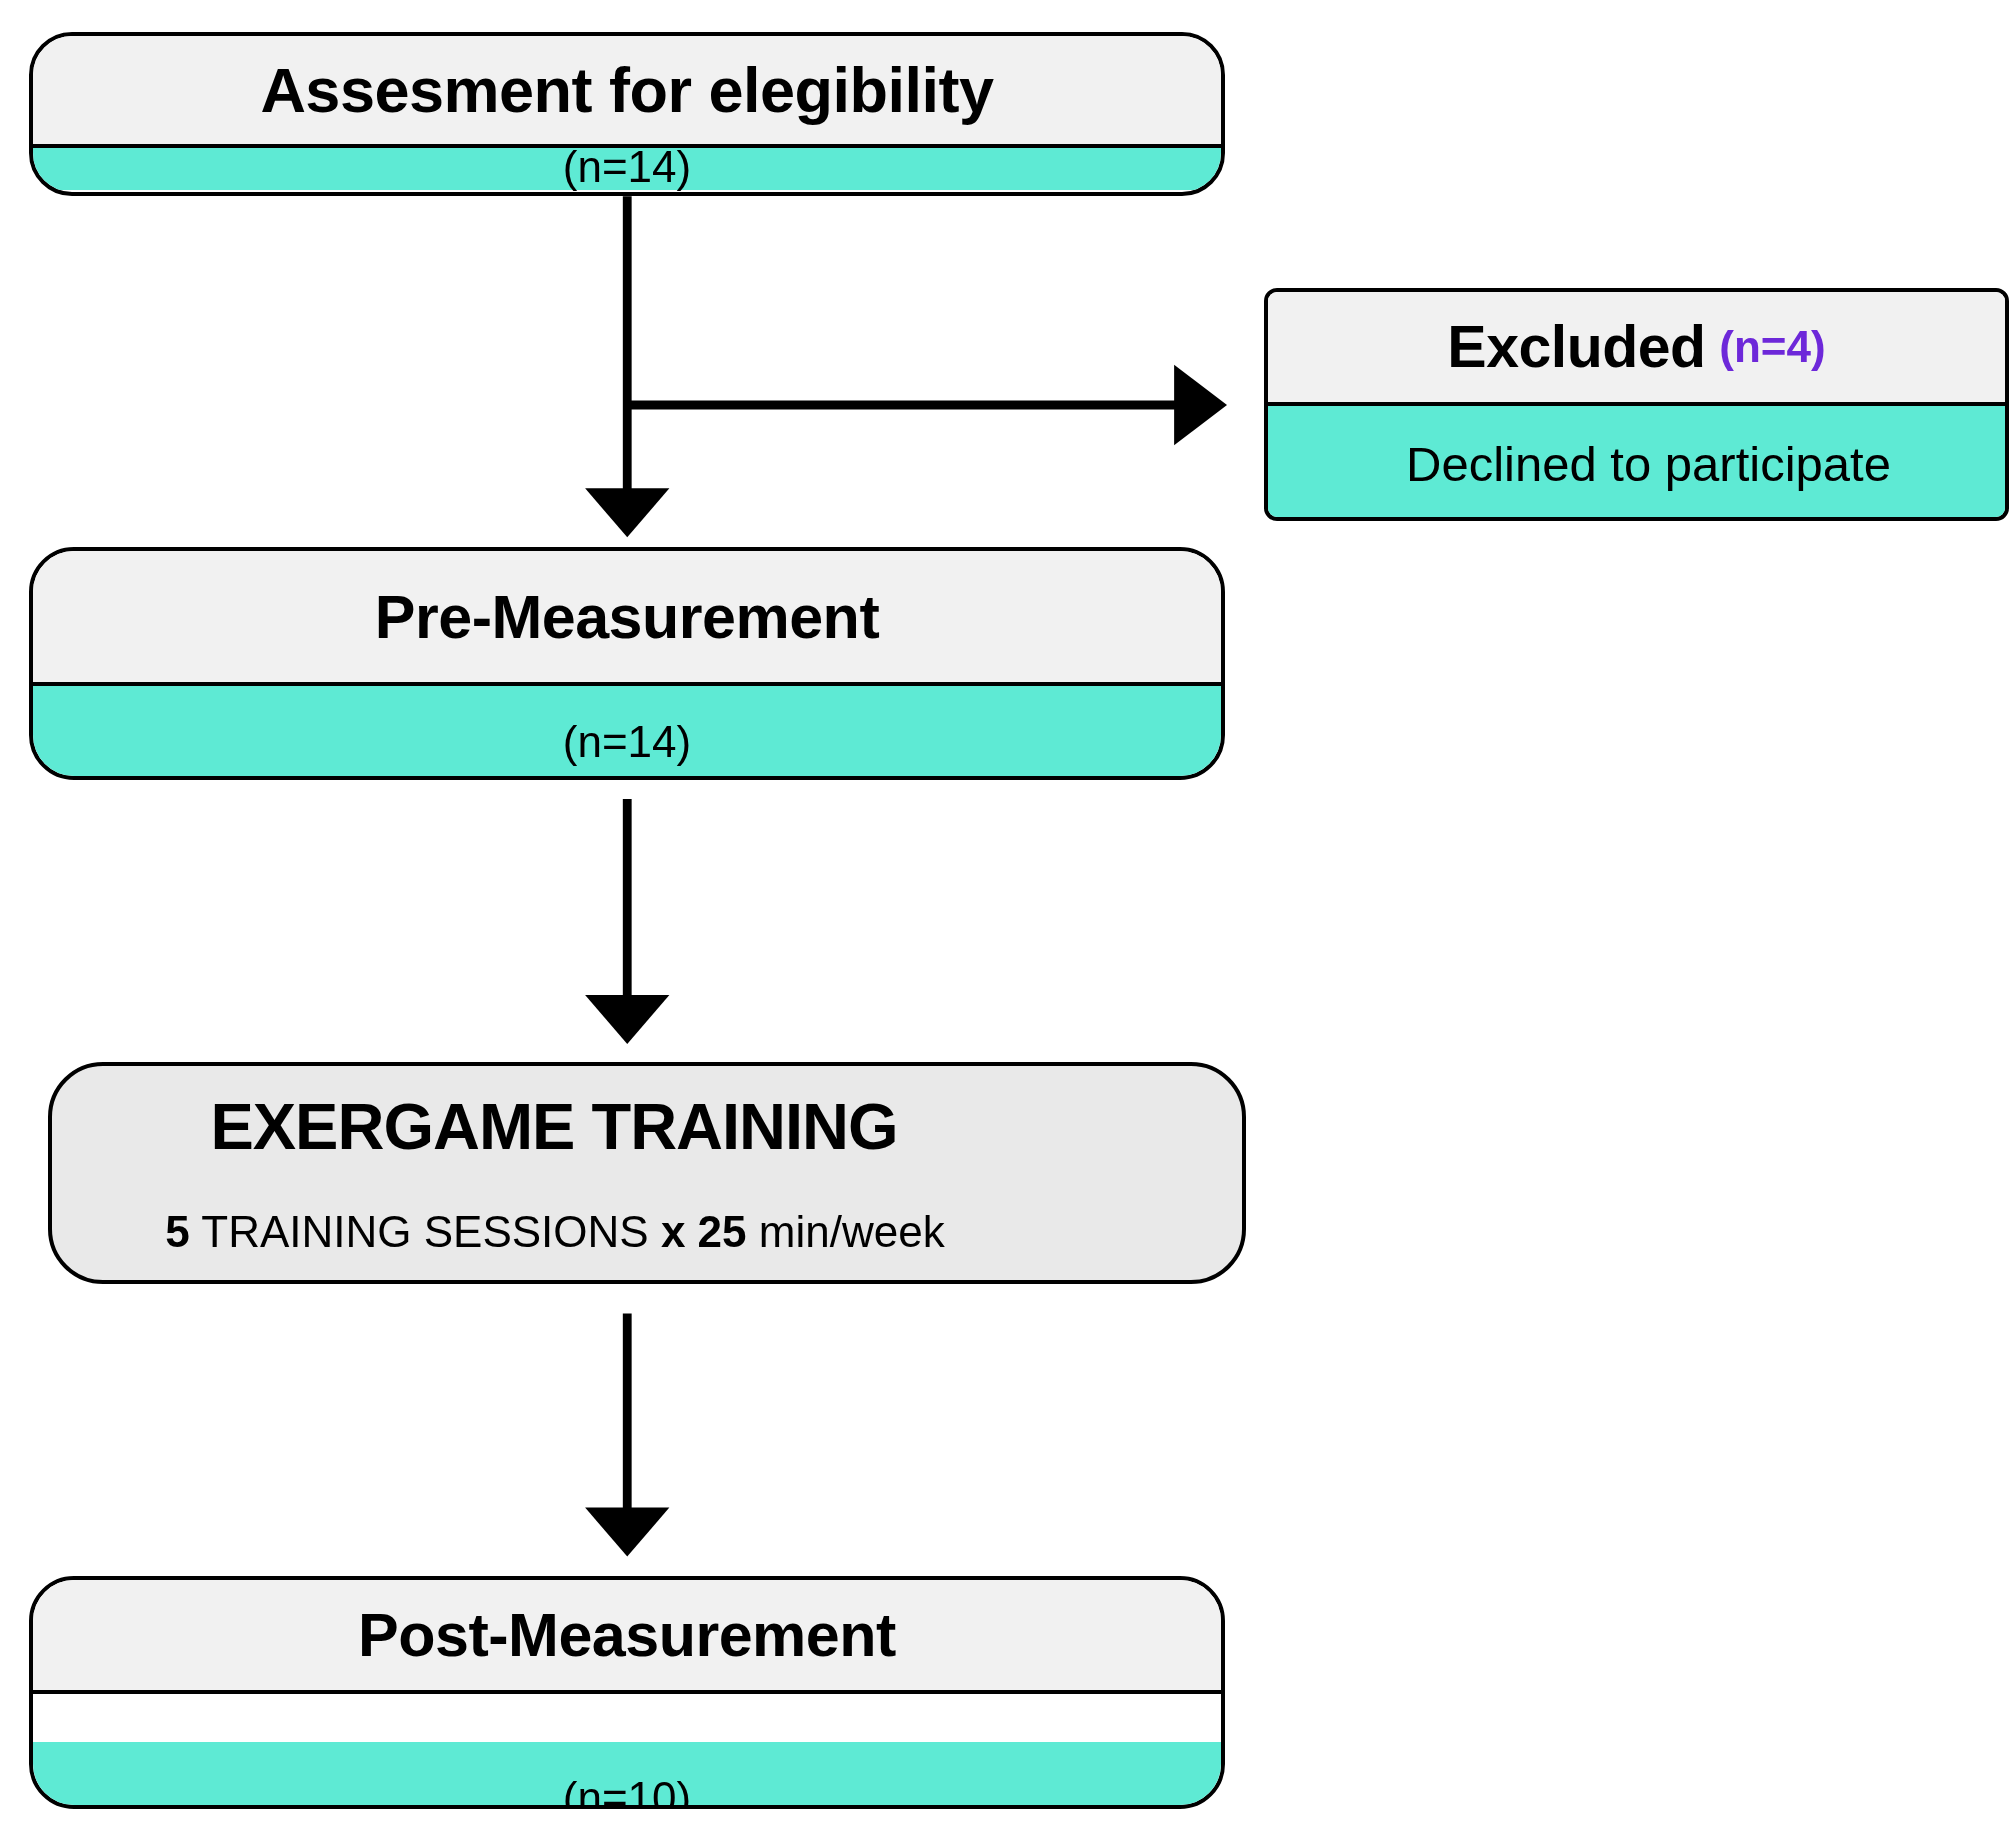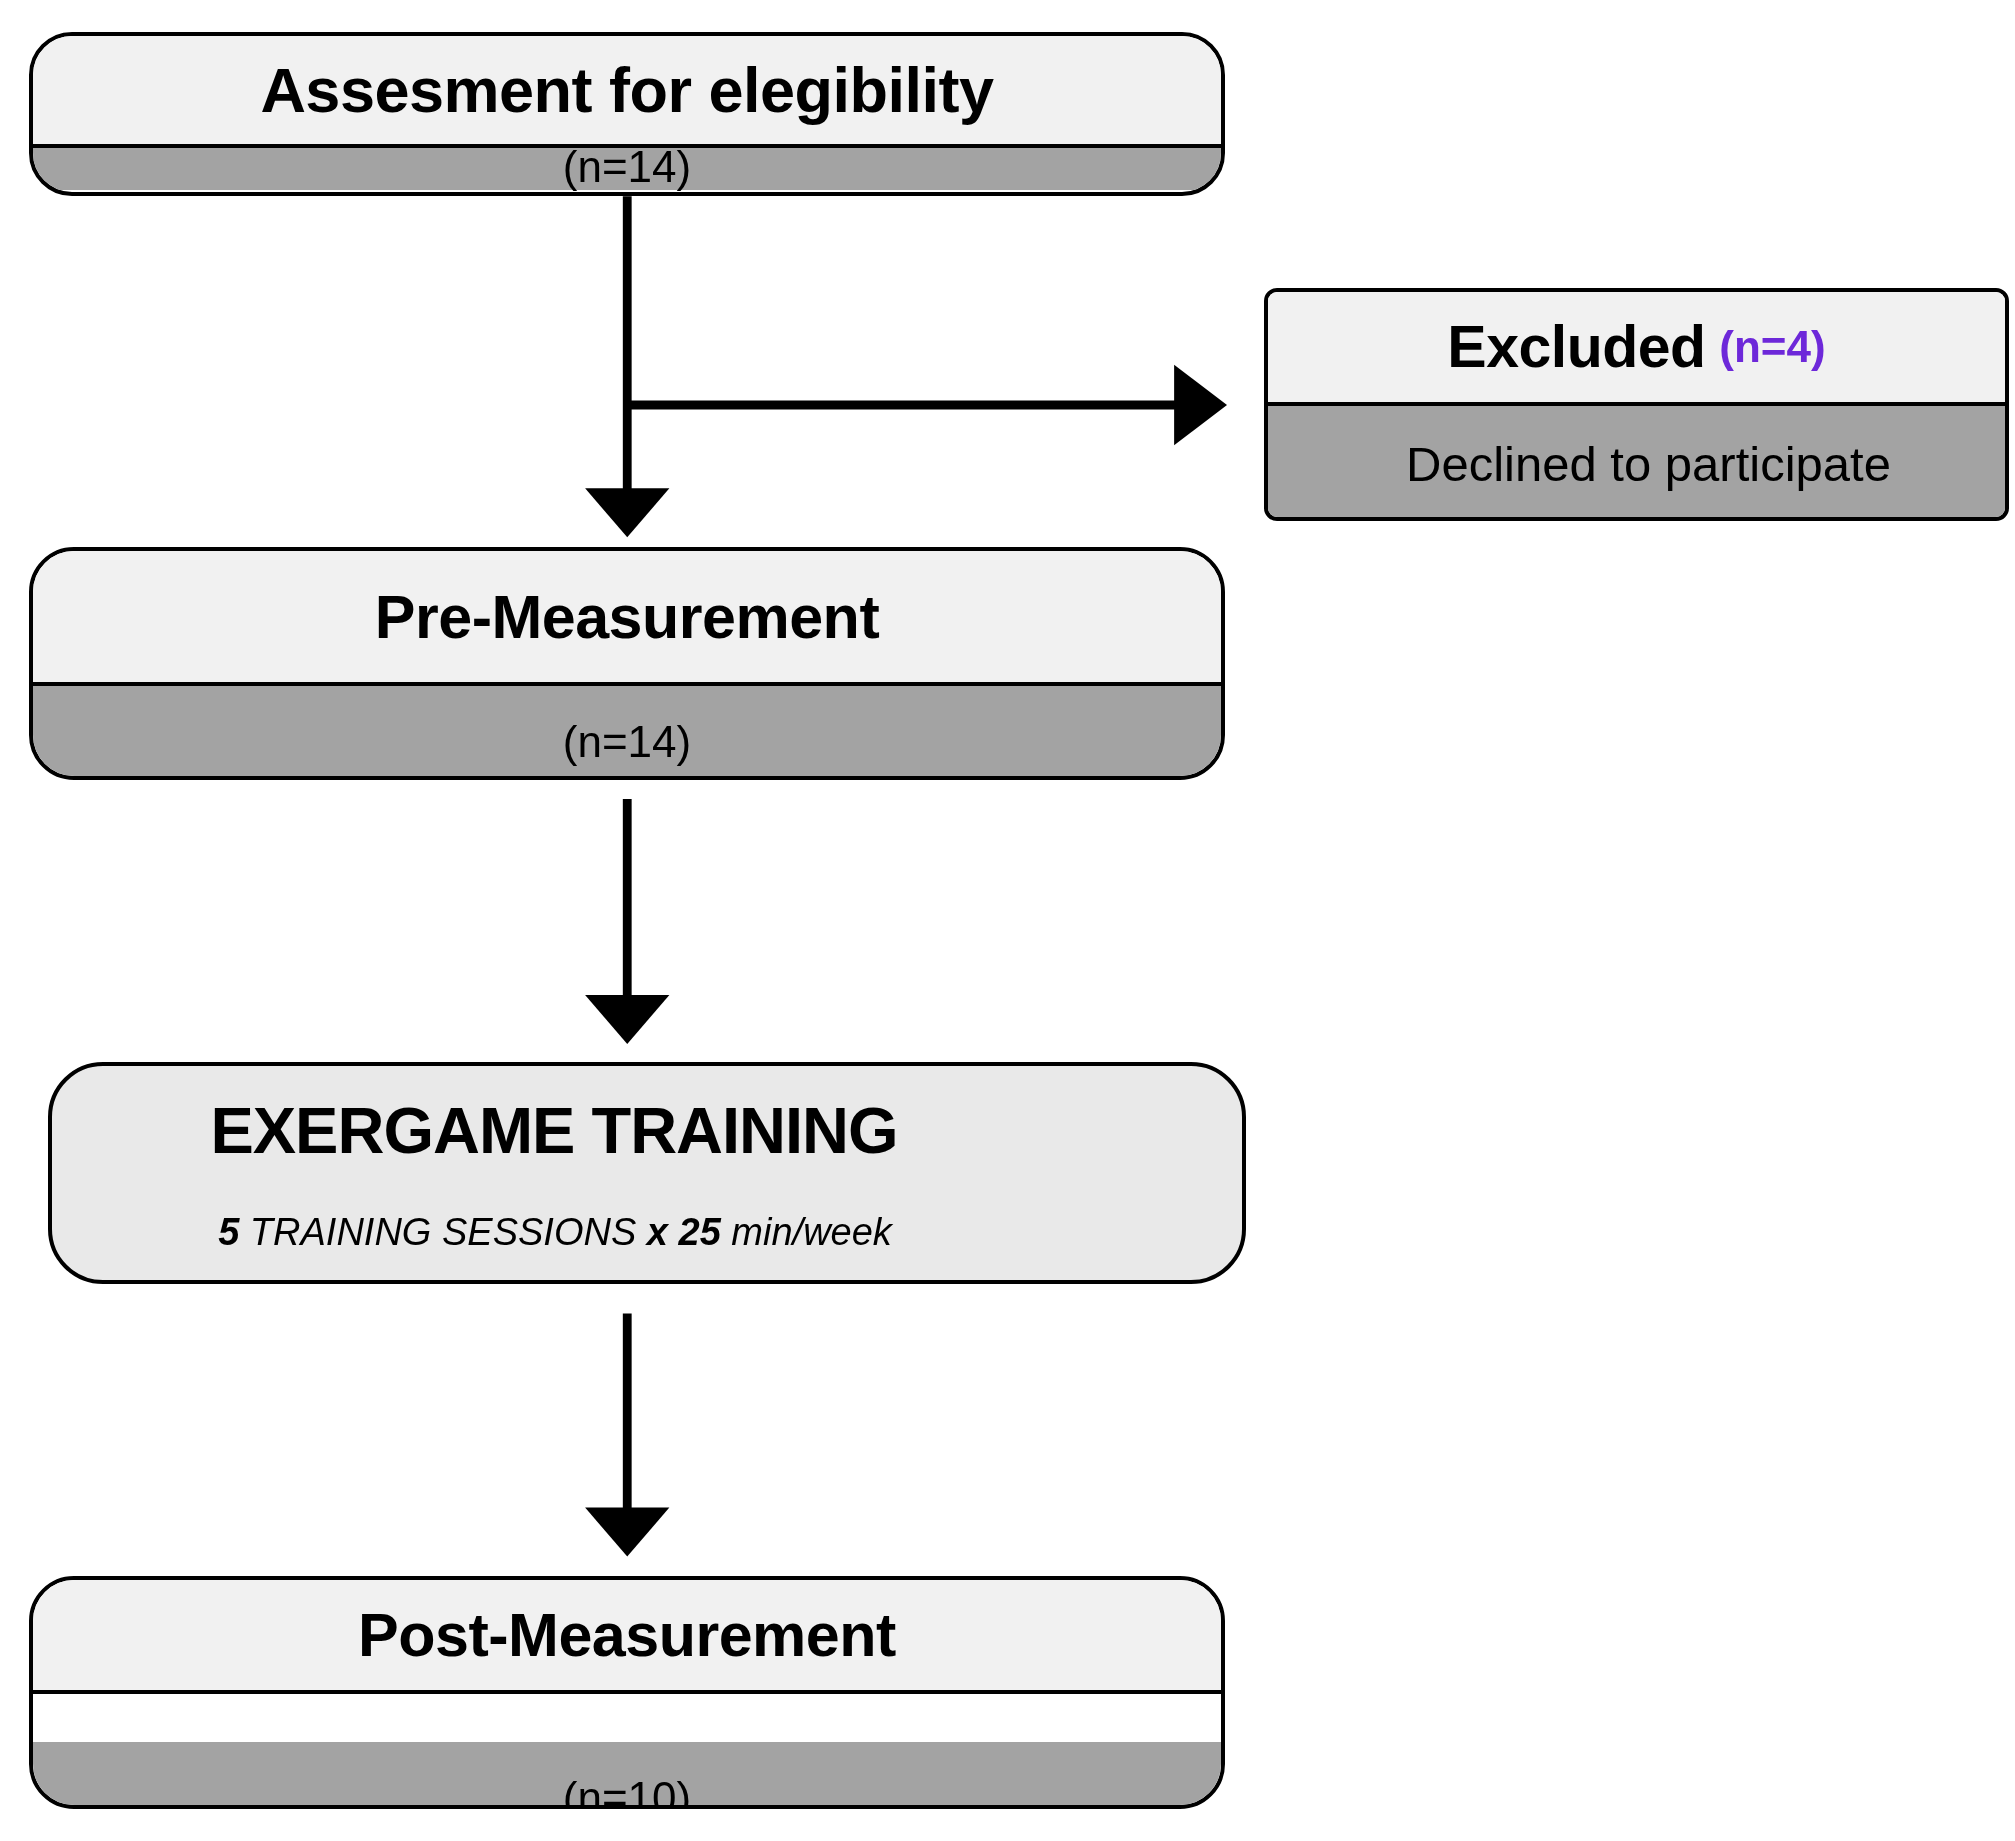--- a/index.html
+++ b/index.html
@@ -33,21 +33,21 @@
     box-sizing: border-box;
     background: #f1f1f1;
     display: flex;
     align-items: center;
     justify-content: center;
     width: 100%;
     border-bottom: 4.9px solid #000000;
   }
   .box-body {
     box-sizing: border-box;
-    background: #a3a3a3;
+    background: #5eead4;
     display: flex;
     align-items: center;
     justify-content: center;
     width: 100%;
   }
   .title-text {
     font-weight: bold;
     color: #000000;
     letter-spacing: -0.5px;
     white-space: nowrap;
@@ -115,25 +115,24 @@
   #box-exergame .eg-title {
     font-size: 65px;
     font-weight: bold;
     color: #000000;
     letter-spacing: -1px;
     white-space: nowrap;
     margin-left: -186px;
     margin-bottom: 43px;
   }
   #box-exergame .eg-sub {
-    font-size: 38px;
+    font-size: 44px;
     color: #000000;
     white-space: nowrap;
     margin-left: -184px;
-    font-style: italic;
   }
   #box-exergame .eg-sub b { font-weight: bold; }
 
   
   #box-post {
     left: 29px;
     top: 1576px;
     width: 1196px;
     height: 233px;
     border-radius: 45px;

